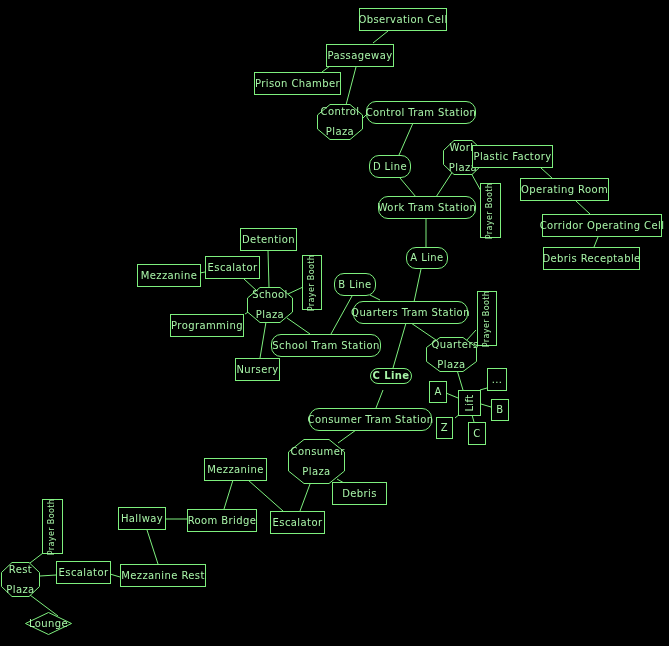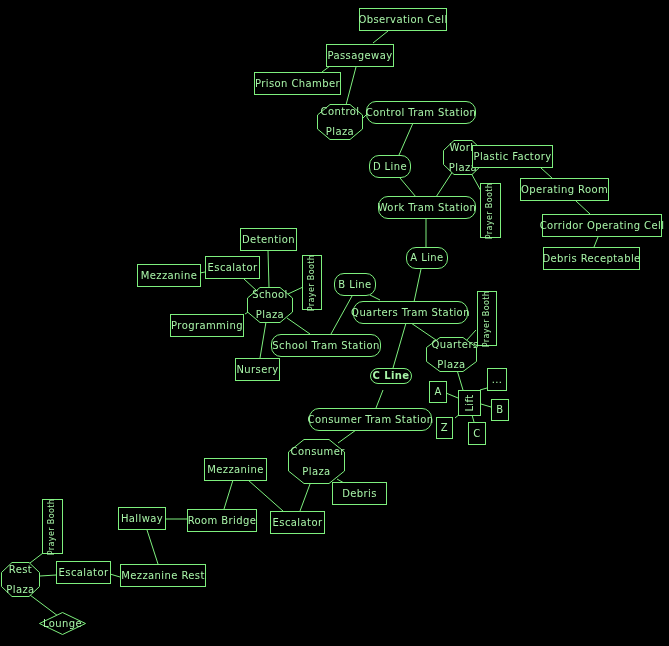--- a/index.html
+++ b/index.html
@@ -220,18 +220,18 @@
       <polygon points="11,0.5 28,0.5 38.5,10.5 38.5,24.5 28,34.5 11,34.5 0.5,24.5 0.5,10.5"></polygon>
     </svg>
   <span class="lbl">Rest Plaza</span>
 </div>
 <div class="node" style="left:56px;top:561px;width:55px;height:23px;">
     <span>Escalator</span>
   </div>
 <div class="node" style="left:120px;top:564px;width:86px;height:23px;">
     <span>Mezzanine Rest</span>
   </div>
-<div class="node dia" style="left:39px;top:612px;width:47px;height:23px;">
+<div class="node dia" style="left:25px;top:612px;width:47px;height:23px;">
   <svg viewBox="0 0 47 23" preserveAspectRatio="none">
       <polygon points="23.5,0.5 46.5,11.5 23.5,22.5 0.5,11.5"></polygon>
     </svg>
   <span class="lbl">Lounge</span>
 </div>
 
 </body></html>

